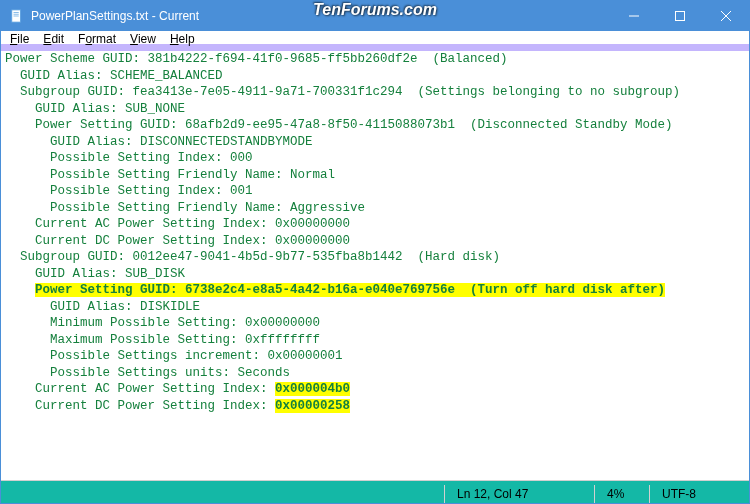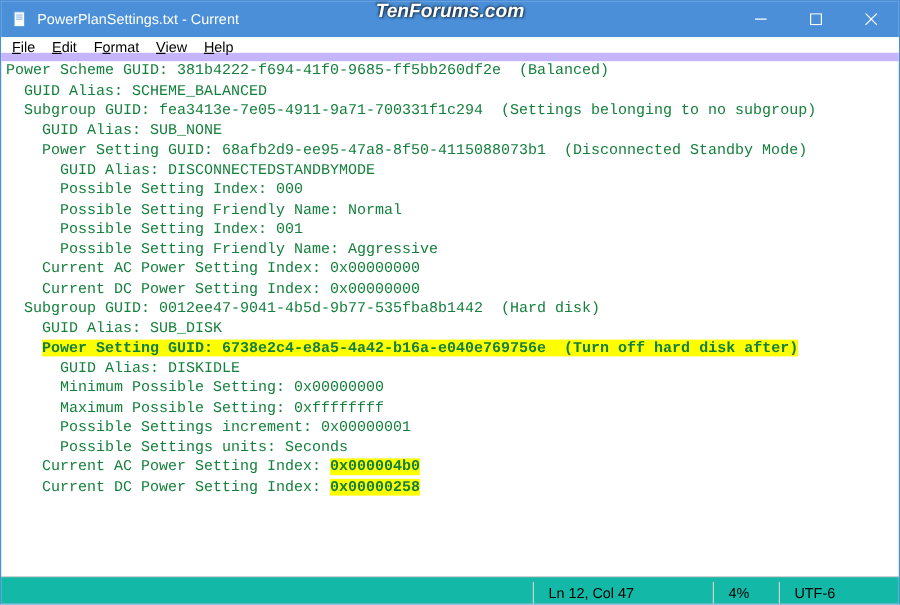--- a/index.html
+++ b/index.html
@@ -62,16 +62,16 @@
     <span class="menuitem"><u>V</u>iew</span>
     <span class="menuitem"><u>H</u>elp</span>
   </div>
 
   <div class="content" id="content"><span class="line">Power Scheme GUID: 381b4222-f694-41f0-9685-ff5bb260df2e  (Balanced)</span><span class="line">  GUID Alias: SCHEME_BALANCED</span><span class="line">  Subgroup GUID: fea3413e-7e05-4911-9a71-700331f1c294  (Settings belonging to no subgroup)</span><span class="line">    GUID Alias: SUB_NONE</span><span class="line">    Power Setting GUID: 68afb2d9-ee95-47a8-8f50-4115088073b1  (Disconnected Standby Mode)</span><span class="line">      GUID Alias: DISCONNECTEDSTANDBYMODE</span><span class="line">      Possible Setting Index: 000</span><span class="line">      Possible Setting Friendly Name: Normal</span><span class="line">      Possible Setting Index: 001</span><span class="line">      Possible Setting Friendly Name: Aggressive</span><span class="line">    Current AC Power Setting Index: 0x00000000</span><span class="line">    Current DC Power Setting Index: 0x00000000</span><span class="line"></span><span class="line">  Subgroup GUID: 0012ee47-9041-4b5d-9b77-535fba8b1442  (Hard disk)</span><span class="line">    GUID Alias: SUB_DISK</span><span class="line">    <span class="hl">Power Setting GUID: 6738e2c4-e8a5-4a42-b16a-e040e769756e  (Turn off hard disk after)</span></span><span class="line">      GUID Alias: DISKIDLE</span><span class="line">      Minimum Possible Setting: 0x00000000</span><span class="line">      Maximum Possible Setting: 0xffffffff</span><span class="line">      Possible Settings increment: 0x00000001</span><span class="line">      Possible Settings units: Seconds</span><span class="line">    Current AC Power Setting Index: <span class="hl">0x000004b0</span></span><span class="line">    Current DC Power Setting Index: <span class="hl">0x00000258</span></span></div>
 
   <div class="statusbar">
     <div class="status-spacer"></div>
     <div class="status-cell" style="width:150px">Ln 12, Col 47</div>
     <div class="status-cell" style="width:55px">4%</div>
-    <div class="status-cell" style="width:100px">UTF-6</div>
+    <div class="status-cell" style="width:100px">UTF-8</div>
   </div>
 
 </div>
 
 </body></html>

